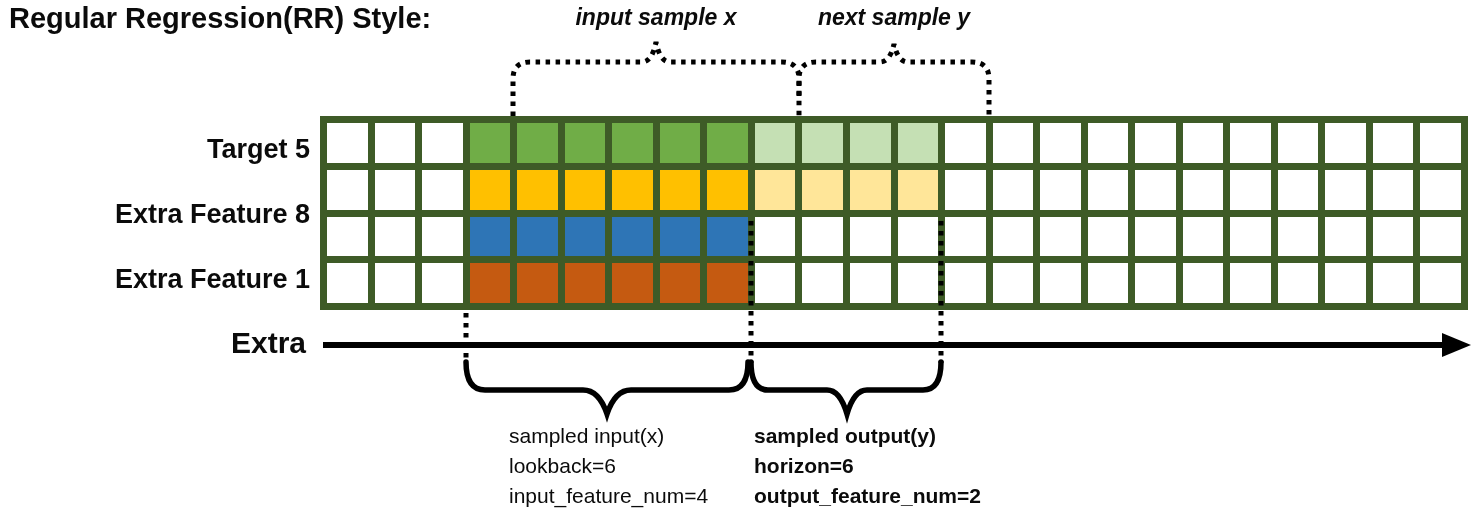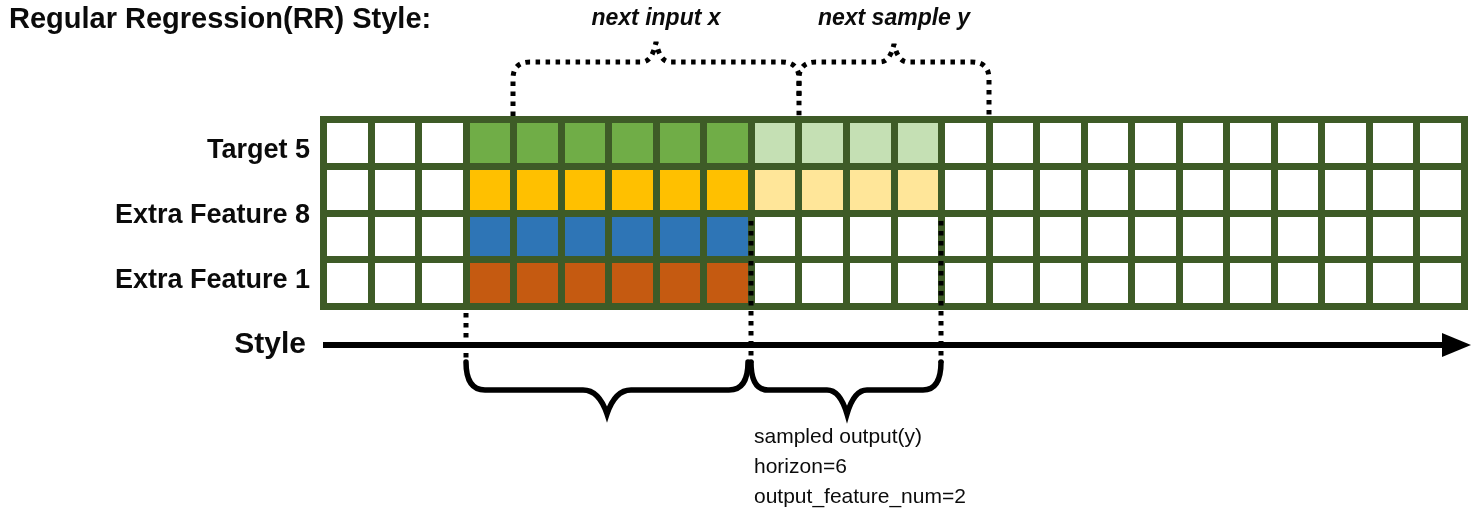--- a/index.html
+++ b/index.html
@@ -80,30 +80,30 @@
     pointer-events: none;
   }
   .anno {
     position: absolute;
     top: 421px;
     font-size: 21px;
     line-height: 30px;
     white-space: nowrap;
   }
   .anno.input  { left: 509px; }
-  .anno.output { left: 754px; }
+  .anno.output { left: 754px; font-weight: bold; }
 </style>
 </head>
 <body>
 
 <div class="canvas">
 
   <div class="title">Regular Regression(RR) Style:</div>
 
-  <div class="next-label nx">next input x</div>
+  <div class="next-label nx">input sample x</div>
   <div class="next-label ny">next sample y</div>
 
   <div class="row-labels">
       <div class="row-label">Target 5</div>
       <div class="row-label">Extra Feature 8</div>
       <div class="row-label">Extra Feature 1</div>
     </div>
 
   <div class="grid" style="background: rgb(62, 91, 39); grid-template-columns: repeat(24, 1fr); grid-template-rows: repeat(4, 1fr);">
       <div class="cell" style="background: rgb(255, 255, 255);"></div>
@@ -197,40 +197,45 @@
       <div class="cell" style="background: rgb(255, 255, 255);"></div>
       <div class="cell" style="background: rgb(255, 255, 255);"></div>
       <div class="cell" style="background: rgb(255, 255, 255);"></div>
       <div class="cell" style="background: rgb(255, 255, 255);"></div>
       <div class="cell" style="background: rgb(255, 255, 255);"></div>
       <div class="cell" style="background: rgb(255, 255, 255);"></div>
       <div class="cell" style="background: rgb(255, 255, 255);"></div>
       <div class="cell" style="background: rgb(255, 255, 255);"></div>
     </div>
 
-  <div class="time-label">Style</div>
+  <div class="time-label">Extra</div>
 
   <svg class="overlay" width="1476" height="516" viewBox="0 0 1476 516" xmlns="http://www.w3.org/2000/svg">
 
     <line x1="323" y1="345" x2="1446" y2="345" stroke="#000000" stroke-width="6"></line>
     <polygon points="1442,333 1442,357 1471,345" fill="#000000"></polygon>
 
     <path d="M513,116 L513,79 Q513,62 530,62 L642,62 Q652,62 656,42 Q660,62 670,62 L782,62 Q799,62 799,79 L799,116" fill="none" stroke="#000000" stroke-width="5" stroke-dasharray="4.5 5.5"></path>
 
     <path d="M799,96 L799,79 Q799,62 816,62 L880,62 Q890,62 894,44 Q898,62 908,62 L972,62 Q989,62 989,79 L989,116" fill="none" stroke="#000000" stroke-width="5" stroke-dasharray="4.5 5.5"></path>
 
     <line x1="466" y1="313" x2="466" y2="363" stroke="#000000" stroke-width="5" stroke-dasharray="4.5 5.5"></line>
     <line x1="751" y1="221" x2="751" y2="363" stroke="#000000" stroke-width="5" stroke-dasharray="4.5 5.5"></line>
     <line x1="941" y1="221" x2="941" y2="363" stroke="#000000" stroke-width="5" stroke-dasharray="4.5 5.5"></line>
 
     <path d="M466,362 Q466,390 485,390 L583,390 Q599,390 607,414 Q615,390 631,390 L729,390 Q748,390 748,362" fill="none" stroke="#000000" stroke-width="5.5" stroke-linecap="round"></path>
 
     <path d="M751,362 Q751,390 768,390 L827,390 Q840,390 847,414 Q854,390 867,390 L923,390 Q941,390 941,362" fill="none" stroke="#000000" stroke-width="5.5" stroke-linecap="round"></path>
   </svg>
 
+  <div class="anno input">
+    <div>sampled input(x)</div>
+    <div>lookback=6</div>
+    <div>input_feature_num=4</div>
+  </div>
 
   <div class="anno output">
     <div>sampled output(y)</div>
     <div>horizon=6</div>
     <div>output_feature_num=2</div>
   </div>
 
 </div>
 
 </body></html>

